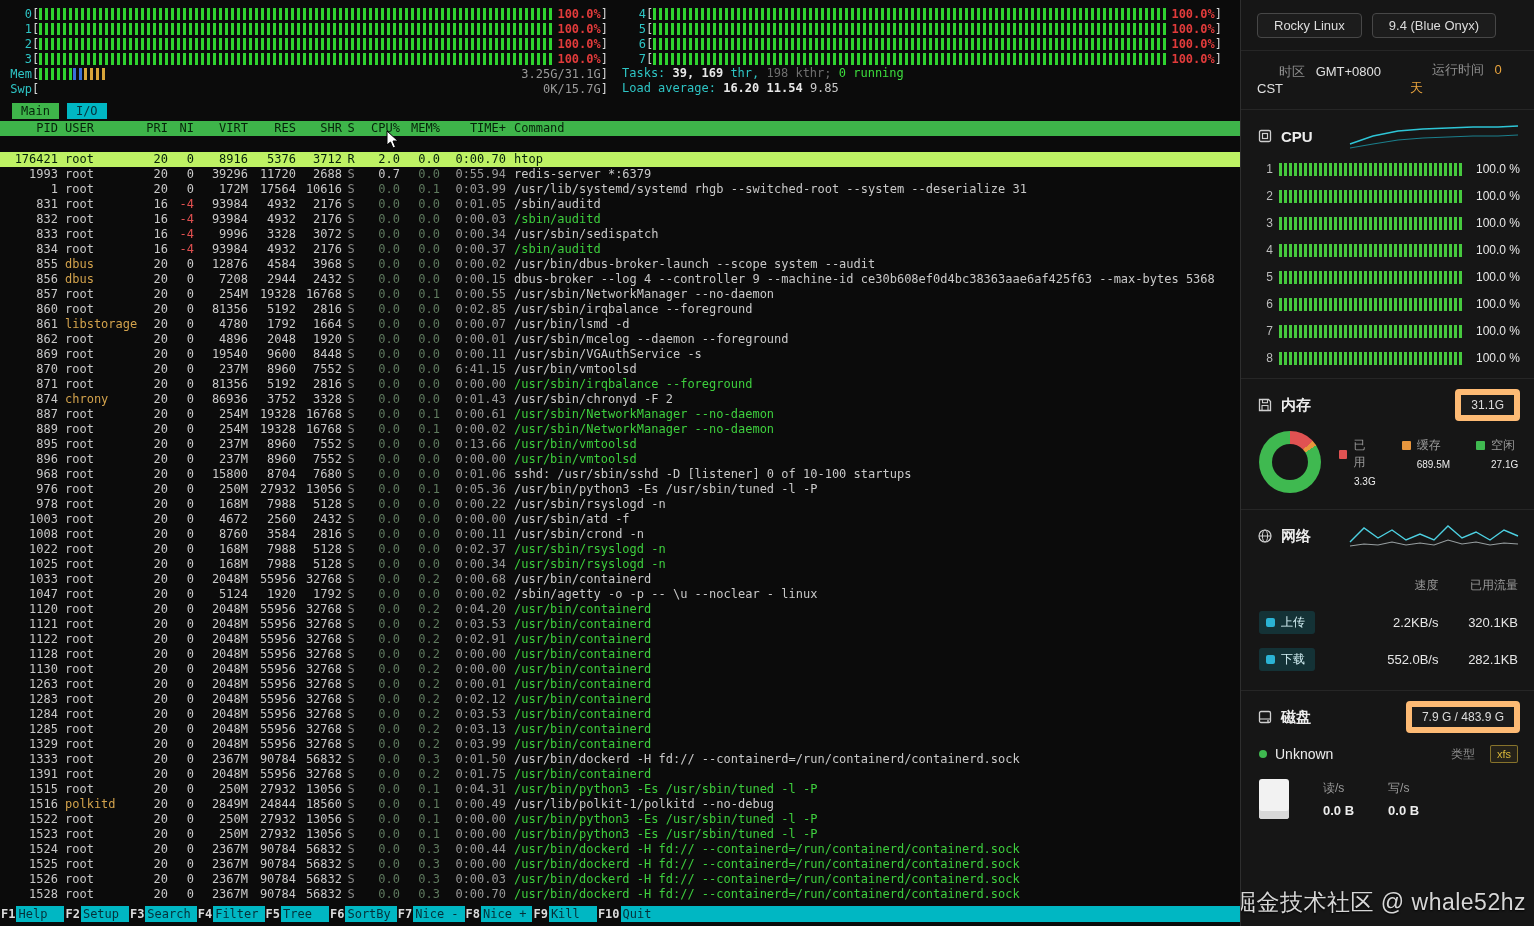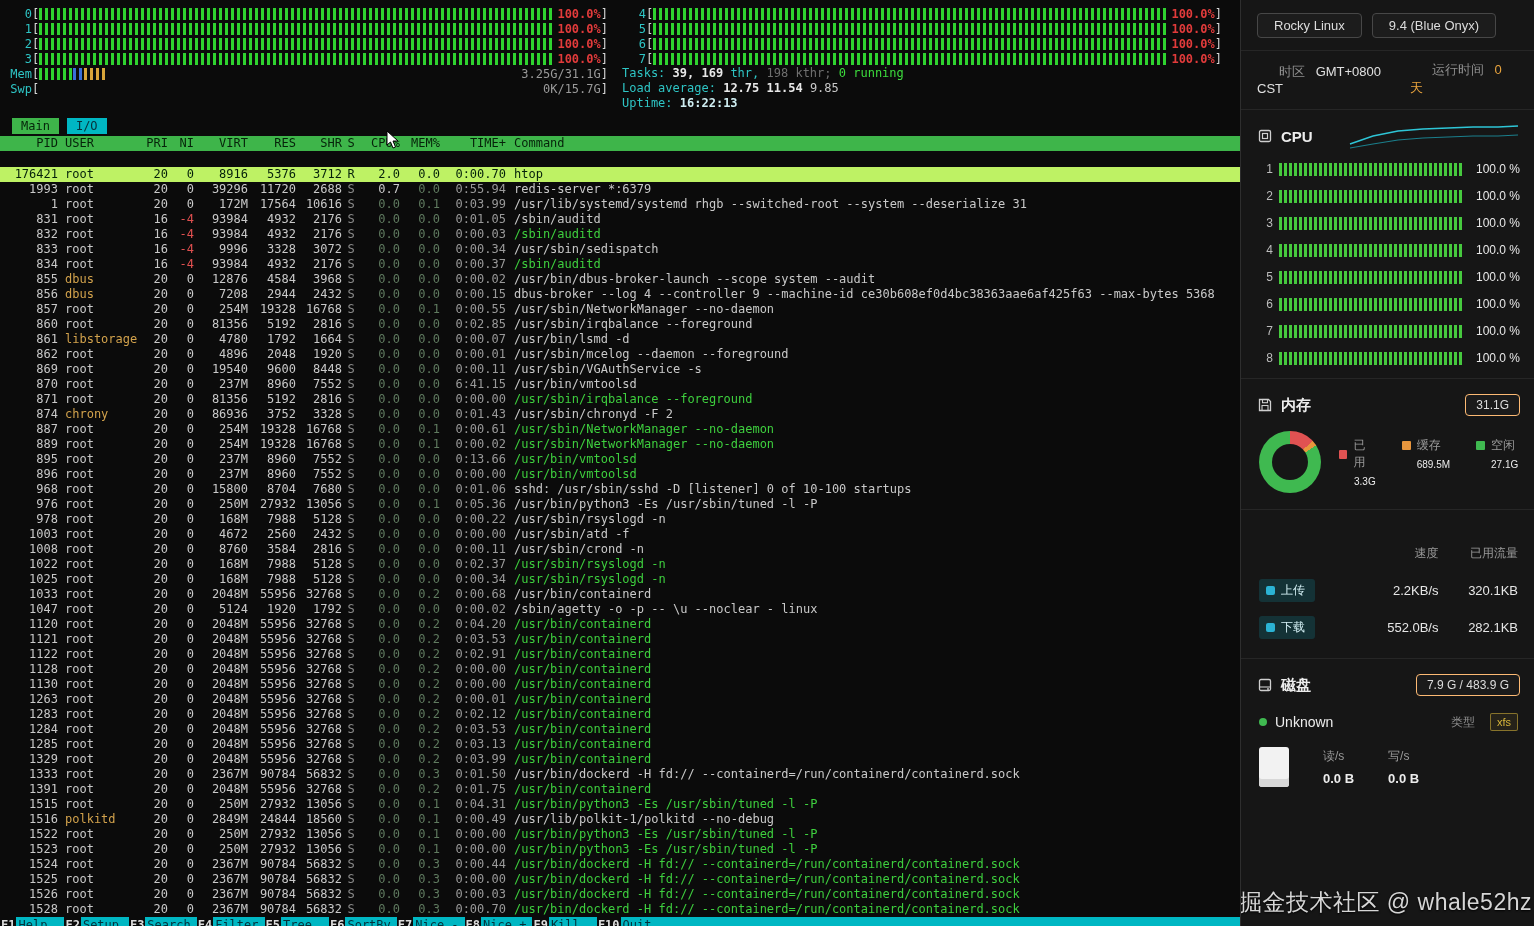--- a/index.html
+++ b/index.html
@@ -82,21 +82,21 @@
   .p-tz { display:flex; align-items:center; justify-content:space-between; padding:10px 16px 12px 16px; border-top:1px solid #262626; font-size:13px; }
   .lab { color:#8f8f8f; margin-right:7px;padding-left:22px; }
   .val { color:#e0e0e0; }
   .val-orange { color:#e8a33d; }
 
   .card { border-top:1px solid #262626; padding:10px 14px 12px 16px; position:relative; }
   .card-head { display:flex; align-items:center; gap:8px; height:32px; position:relative; }
   .card-title { font-size:15px; font-weight:bold; color:#ececec; }
   .card-icon { display:inline-flex; }
   .spark { position:absolute; right:0; top:-2px; }
-  .chip { border:1px solid #fdba74; border-radius:4px; padding:3px 10px; color:#ddd; font-size:12px; background:#1b1b1b; margin-left:auto; }
+  .chip { border:6px solid #fdba74; border-radius:4px; padding:3px 10px; color:#ddd; font-size:12px; background:#1b1b1b; margin-left:auto; }
 
   .cpu-cores { margin-top:8px; height:206px; overflow:hidden; }
   .core-row { display:flex; align-items:center; height:18px; margin-bottom:9px; }
   .core-id { width:16px; text-align:right; margin-right:6px; color:#bdbdbd; font-size:12px; }
   .core-bar { flex:1; height:13px; }
   .core-fill { height:100%; width:100%; background:repeating-linear-gradient(90deg,#46c93e 0 3px,rgba(0,0,0,0) 3px 5px); }
   .core-pct { width:58px; text-align:right; color:#e8e8e8; font-size:12px; }
 
   .mem-body { display:flex; align-items:center; gap:18px; padding:10px 2px 4px 2px; }
   .donut { width:62px; height:62px; border-radius:50%; position:relative; flex:none; }
@@ -117,21 +117,21 @@
   .disk-row1 { display:flex; align-items:center; margin-top:12px; padding:0 2px; }
   .gdot { width:8px; height:8px; border-radius:50%; background:#3fb950; margin-right:8px; }
   .disk-name { font-size:14px; color:#ececec; }
   .type-wrap { margin-left:auto; display:flex; align-items:center; gap:8px; font-size:12px; }
   .xfs { color:#d8b63a; border:1px solid rgba(216,182,58,.55); background:rgba(216,182,58,.08); border-radius:2px; padding:0 6px; font-size:11px; line-height:16px; }
   .disk-body { display:flex; align-items:center; gap:34px; margin-top:16px; padding-left:2px; }
   .disk-img { width:30px; height:40px; background:#f2f2f2; border-radius:3px; box-shadow:inset 0 -8px 0 #d8d8d8; flex:none; }
   .ds-label { font-size:12px; color:#9a9a9a; }
   .ds-value { font-size:13px; color:#ececec; font-weight:bold; margin-top:6px; }
 
-  .watermark { position:absolute; right:2px; bottom:8px; font-size:23px; color:#d6d6d6; white-space:nowrap; text-shadow:0 1px 2px #000; letter-spacing:.5px; z-index:9; }
+  .watermark { position:absolute; right:8px; bottom:8px; font-size:23px; color:#d6d6d6; white-space:nowrap; text-shadow:0 1px 2px #000; letter-spacing:.5px; z-index:9; }
 </style>
 </head>
 <body>
 
 <div class="app">
 
   <div class="terminal">
 
     <div class="term-header">
       <div class="hcol" id="meters-left">
@@ -143,22 +143,21 @@
           <div class="meter"><span class="mlbl">Swp</span><span class="mbrk">[</span><div class="mbar"><span class="mval gray">0K/15.7G</span></div><span class="mbrk">]</span></div>
         </div>
       <div class="hcol">
         <div id="meters-right">
             <div class="meter"><span class="mlbl">4</span><span class="mbrk">[</span><div class="mbar"><div class="mfill sg" style="width: 100%;"></div><span class="mval red">100.0%</span></div><span class="mbrk">]</span></div>
             <div class="meter"><span class="mlbl">5</span><span class="mbrk">[</span><div class="mbar"><div class="mfill sg" style="width: 100%;"></div><span class="mval red">100.0%</span></div><span class="mbrk">]</span></div>
             <div class="meter"><span class="mlbl">6</span><span class="mbrk">[</span><div class="mbar"><div class="mfill sg" style="width: 100%;"></div><span class="mval red">100.0%</span></div><span class="mbrk">]</span></div>
             <div class="meter"><span class="mlbl">7</span><span class="mbrk">[</span><div class="mbar"><div class="mfill sg" style="width: 100%;"></div><span class="mval red">100.0%</span></div><span class="mbrk">]</span></div>
           </div>
         <div class="hline"><span class="tl">Tasks: </span><span class="tb">39, </span><span class="tb">169 </span><span class="tl">thr, </span><span class="tdim">198 kthr; </span><span class="tgrn">0 running</span></div>
-        <div class="hline"><span class="tl">Load average: </span><span class="tb">12.75 </span><span class="tb">11.54 </span><span class="tv3">9.85</span></div>
-        <div class="hline"><span class="tl">Uptime: </span><span class="tup">16:22:13</span></div>
+        <div class="hline"><span class="tl">Load average: </span><span class="tb">16.20 </span><span class="tb">11.54 </span><span class="tv3">9.85</span></div>
       </div>
     </div>
 
     <div class="tabs">
       <span class="tab tab-main">Main</span>
       <span class="tab tab-io">I/O</span>
     </div>
 
     <div class="ptable-hdr" id="ptable-header"><span class="c-pid">PID</span><span class="c-user">USER</span><span class="c-pri">PRI</span><span class="c-ni">NI</span><span class="c-virt">VIRT</span><span class="c-res">RES</span><span class="c-shr">SHR</span><span class="c-s">S</span><span class="c-cpu">CPU%</span><span class="c-mem">MEM%</span><span class="c-time">TIME+</span><span class="c-cmd">Command</span></div>
     <div class="ptable-body" id="ptable-body"><div class="prow hl"><span class="c-pid">176421</span><span class="c-user">root</span><span class="c-pri">20</span><span class="c-ni">0</span><span class="c-virt">8916</span><span class="c-res">5376</span><span class="c-shr">3712</span><span class="c-s">R</span><span class="c-cpu brt">2.0</span><span class="c-mem">0.0</span><span class="c-time">0:00.70</span><span class="c-cmd">htop</span></div><div class="prow"><span class="c-pid">1993</span><span class="c-user">root</span><span class="c-pri">20</span><span class="c-ni">0</span><span class="c-virt">39296</span><span class="c-res">11720</span><span class="c-shr">2688</span><span class="c-s">S</span><span class="c-cpu brt">0.7</span><span class="c-mem">0.0</span><span class="c-time">0:55.94</span><span class="c-cmd">redis-server *:6379</span></div><div class="prow"><span class="c-pid">1</span><span class="c-user">root</span><span class="c-pri">20</span><span class="c-ni">0</span><span class="c-virt">172M</span><span class="c-res">17564</span><span class="c-shr">10616</span><span class="c-s">S</span><span class="c-cpu">0.0</span><span class="c-mem">0.1</span><span class="c-time">0:03.99</span><span class="c-cmd">/usr/lib/systemd/systemd rhgb --switched-root --system --deserialize 31</span></div><div class="prow"><span class="c-pid">831</span><span class="c-user">root</span><span class="c-pri">16</span><span class="c-ni neg">-4</span><span class="c-virt">93984</span><span class="c-res">4932</span><span class="c-shr">2176</span><span class="c-s">S</span><span class="c-cpu">0.0</span><span class="c-mem">0.0</span><span class="c-time">0:01.05</span><span class="c-cmd">/sbin/auditd</span></div><div class="prow"><span class="c-pid">832</span><span class="c-user">root</span><span class="c-pri">16</span><span class="c-ni neg">-4</span><span class="c-virt">93984</span><span class="c-res">4932</span><span class="c-shr">2176</span><span class="c-s">S</span><span class="c-cpu">0.0</span><span class="c-mem">0.0</span><span class="c-time">0:00.03</span><span class="c-cmd grn">/sbin/auditd</span></div><div class="prow"><span class="c-pid">833</span><span class="c-user">root</span><span class="c-pri">16</span><span class="c-ni neg">-4</span><span class="c-virt">9996</span><span class="c-res">3328</span><span class="c-shr">3072</span><span class="c-s">S</span><span class="c-cpu">0.0</span><span class="c-mem">0.0</span><span class="c-time">0:00.34</span><span class="c-cmd">/usr/sbin/sedispatch</span></div><div class="prow"><span class="c-pid">834</span><span class="c-user">root</span><span class="c-pri">16</span><span class="c-ni neg">-4</span><span class="c-virt">93984</span><span class="c-res">4932</span><span class="c-shr">2176</span><span class="c-s">S</span><span class="c-cpu">0.0</span><span class="c-mem">0.0</span><span class="c-time">0:00.37</span><span class="c-cmd grn">/sbin/auditd</span></div><div class="prow"><span class="c-pid">855</span><span class="c-user oth">dbus</span><span class="c-pri">20</span><span class="c-ni">0</span><span class="c-virt">12876</span><span class="c-res">4584</span><span class="c-shr">3968</span><span class="c-s">S</span><span class="c-cpu">0.0</span><span class="c-mem">0.0</span><span class="c-time">0:00.02</span><span class="c-cmd">/usr/bin/dbus-broker-launch --scope system --audit</span></div><div class="prow"><span class="c-pid">856</span><span class="c-user oth">dbus</span><span class="c-pri">20</span><span class="c-ni">0</span><span class="c-virt">7208</span><span class="c-res">2944</span><span class="c-shr">2432</span><span class="c-s">S</span><span class="c-cpu">0.0</span><span class="c-mem">0.0</span><span class="c-time">0:00.15</span><span class="c-cmd">dbus-broker --log 4 --controller 9 --machine-id ce30b608ef0d4bc38363aae6af425f63 --max-bytes 5368</span></div><div class="prow"><span class="c-pid">857</span><span class="c-user">root</span><span class="c-pri">20</span><span class="c-ni">0</span><span class="c-virt">254M</span><span class="c-res">19328</span><span class="c-shr">16768</span><span class="c-s">S</span><span class="c-cpu">0.0</span><span class="c-mem">0.1</span><span class="c-time">0:00.55</span><span class="c-cmd">/usr/sbin/NetworkManager --no-daemon</span></div><div class="prow"><span class="c-pid">860</span><span class="c-user">root</span><span class="c-pri">20</span><span class="c-ni">0</span><span class="c-virt">81356</span><span class="c-res">5192</span><span class="c-shr">2816</span><span class="c-s">S</span><span class="c-cpu">0.0</span><span class="c-mem">0.0</span><span class="c-time">0:02.85</span><span class="c-cmd">/usr/sbin/irqbalance --foreground</span></div><div class="prow"><span class="c-pid">861</span><span class="c-user oth">libstorage</span><span class="c-pri">20</span><span class="c-ni">0</span><span class="c-virt">4780</span><span class="c-res">1792</span><span class="c-shr">1664</span><span class="c-s">S</span><span class="c-cpu">0.0</span><span class="c-mem">0.0</span><span class="c-time">0:00.07</span><span class="c-cmd">/usr/bin/lsmd -d</span></div><div class="prow"><span class="c-pid">862</span><span class="c-user">root</span><span class="c-pri">20</span><span class="c-ni">0</span><span class="c-virt">4896</span><span class="c-res">2048</span><span class="c-shr">1920</span><span class="c-s">S</span><span class="c-cpu">0.0</span><span class="c-mem">0.0</span><span class="c-time">0:00.01</span><span class="c-cmd">/usr/sbin/mcelog --daemon --foreground</span></div><div class="prow"><span class="c-pid">869</span><span class="c-user">root</span><span class="c-pri">20</span><span class="c-ni">0</span><span class="c-virt">19540</span><span class="c-res">9600</span><span class="c-shr">8448</span><span class="c-s">S</span><span class="c-cpu">0.0</span><span class="c-mem">0.0</span><span class="c-time">0:00.11</span><span class="c-cmd">/usr/sbin/VGAuthService -s</span></div><div class="prow"><span class="c-pid">870</span><span class="c-user">root</span><span class="c-pri">20</span><span class="c-ni">0</span><span class="c-virt">237M</span><span class="c-res">8960</span><span class="c-shr">7552</span><span class="c-s">S</span><span class="c-cpu">0.0</span><span class="c-mem">0.0</span><span class="c-time">6:41.15</span><span class="c-cmd">/usr/bin/vmtoolsd</span></div><div class="prow"><span class="c-pid">871</span><span class="c-user">root</span><span class="c-pri">20</span><span class="c-ni">0</span><span class="c-virt">81356</span><span class="c-res">5192</span><span class="c-shr">2816</span><span class="c-s">S</span><span class="c-cpu">0.0</span><span class="c-mem">0.0</span><span class="c-time">0:00.00</span><span class="c-cmd grn">/usr/sbin/irqbalance --foreground</span></div><div class="prow"><span class="c-pid">874</span><span class="c-user oth">chrony</span><span class="c-pri">20</span><span class="c-ni">0</span><span class="c-virt">86936</span><span class="c-res">3752</span><span class="c-shr">3328</span><span class="c-s">S</span><span class="c-cpu">0.0</span><span class="c-mem">0.0</span><span class="c-time">0:01.43</span><span class="c-cmd">/usr/sbin/chronyd -F 2</span></div><div class="prow"><span class="c-pid">887</span><span class="c-user">root</span><span class="c-pri">20</span><span class="c-ni">0</span><span class="c-virt">254M</span><span class="c-res">19328</span><span class="c-shr">16768</span><span class="c-s">S</span><span class="c-cpu">0.0</span><span class="c-mem">0.1</span><span class="c-time">0:00.61</span><span class="c-cmd grn">/usr/sbin/NetworkManager --no-daemon</span></div><div class="prow"><span class="c-pid">889</span><span class="c-user">root</span><span class="c-pri">20</span><span class="c-ni">0</span><span class="c-virt">254M</span><span class="c-res">19328</span><span class="c-shr">16768</span><span class="c-s">S</span><span class="c-cpu">0.0</span><span class="c-mem">0.1</span><span class="c-time">0:00.02</span><span class="c-cmd grn">/usr/sbin/NetworkManager --no-daemon</span></div><div class="prow"><span class="c-pid">895</span><span class="c-user">root</span><span class="c-pri">20</span><span class="c-ni">0</span><span class="c-virt">237M</span><span class="c-res">8960</span><span class="c-shr">7552</span><span class="c-s">S</span><span class="c-cpu">0.0</span><span class="c-mem">0.0</span><span class="c-time">0:13.66</span><span class="c-cmd grn">/usr/bin/vmtoolsd</span></div><div class="prow"><span class="c-pid">896</span><span class="c-user">root</span><span class="c-pri">20</span><span class="c-ni">0</span><span class="c-virt">237M</span><span class="c-res">8960</span><span class="c-shr">7552</span><span class="c-s">S</span><span class="c-cpu">0.0</span><span class="c-mem">0.0</span><span class="c-time">0:00.00</span><span class="c-cmd grn">/usr/bin/vmtoolsd</span></div><div class="prow"><span class="c-pid">968</span><span class="c-user">root</span><span class="c-pri">20</span><span class="c-ni">0</span><span class="c-virt">15800</span><span class="c-res">8704</span><span class="c-shr">7680</span><span class="c-s">S</span><span class="c-cpu">0.0</span><span class="c-mem">0.0</span><span class="c-time">0:01.06</span><span class="c-cmd">sshd: /usr/sbin/sshd -D [listener] 0 of 10-100 startups</span></div><div class="prow"><span class="c-pid">976</span><span class="c-user">root</span><span class="c-pri">20</span><span class="c-ni">0</span><span class="c-virt">250M</span><span class="c-res">27932</span><span class="c-shr">13056</span><span class="c-s">S</span><span class="c-cpu">0.0</span><span class="c-mem">0.1</span><span class="c-time">0:05.36</span><span class="c-cmd">/usr/bin/python3 -Es /usr/sbin/tuned -l -P</span></div><div class="prow"><span class="c-pid">978</span><span class="c-user">root</span><span class="c-pri">20</span><span class="c-ni">0</span><span class="c-virt">168M</span><span class="c-res">7988</span><span class="c-shr">5128</span><span class="c-s">S</span><span class="c-cpu">0.0</span><span class="c-mem">0.0</span><span class="c-time">0:00.22</span><span class="c-cmd">/usr/sbin/rsyslogd -n</span></div><div class="prow"><span class="c-pid">1003</span><span class="c-user">root</span><span class="c-pri">20</span><span class="c-ni">0</span><span class="c-virt">4672</span><span class="c-res">2560</span><span class="c-shr">2432</span><span class="c-s">S</span><span class="c-cpu">0.0</span><span class="c-mem">0.0</span><span class="c-time">0:00.00</span><span class="c-cmd">/usr/sbin/atd -f</span></div><div class="prow"><span class="c-pid">1008</span><span class="c-user">root</span><span class="c-pri">20</span><span class="c-ni">0</span><span class="c-virt">8760</span><span class="c-res">3584</span><span class="c-shr">2816</span><span class="c-s">S</span><span class="c-cpu">0.0</span><span class="c-mem">0.0</span><span class="c-time">0:00.11</span><span class="c-cmd">/usr/sbin/crond -n</span></div><div class="prow"><span class="c-pid">1022</span><span class="c-user">root</span><span class="c-pri">20</span><span class="c-ni">0</span><span class="c-virt">168M</span><span class="c-res">7988</span><span class="c-shr">5128</span><span class="c-s">S</span><span class="c-cpu">0.0</span><span class="c-mem">0.0</span><span class="c-time">0:02.37</span><span class="c-cmd grn">/usr/sbin/rsyslogd -n</span></div><div class="prow"><span class="c-pid">1025</span><span class="c-user">root</span><span class="c-pri">20</span><span class="c-ni">0</span><span class="c-virt">168M</span><span class="c-res">7988</span><span class="c-shr">5128</span><span class="c-s">S</span><span class="c-cpu">0.0</span><span class="c-mem">0.0</span><span class="c-time">0:00.34</span><span class="c-cmd grn">/usr/sbin/rsyslogd -n</span></div><div class="prow"><span class="c-pid">1033</span><span class="c-user">root</span><span class="c-pri">20</span><span class="c-ni">0</span><span class="c-virt">2048M</span><span class="c-res">55956</span><span class="c-shr">32768</span><span class="c-s">S</span><span class="c-cpu">0.0</span><span class="c-mem">0.2</span><span class="c-time">0:00.68</span><span class="c-cmd">/usr/bin/containerd</span></div><div class="prow"><span class="c-pid">1047</span><span class="c-user">root</span><span class="c-pri">20</span><span class="c-ni">0</span><span class="c-virt">5124</span><span class="c-res">1920</span><span class="c-shr">1792</span><span class="c-s">S</span><span class="c-cpu">0.0</span><span class="c-mem">0.0</span><span class="c-time">0:00.02</span><span class="c-cmd">/sbin/agetty -o -p -- \u --noclear - linux</span></div><div class="prow"><span class="c-pid">1120</span><span class="c-user">root</span><span class="c-pri">20</span><span class="c-ni">0</span><span class="c-virt">2048M</span><span class="c-res">55956</span><span class="c-shr">32768</span><span class="c-s">S</span><span class="c-cpu">0.0</span><span class="c-mem">0.2</span><span class="c-time">0:04.20</span><span class="c-cmd grn">/usr/bin/containerd</span></div><div class="prow"><span class="c-pid">1121</span><span class="c-user">root</span><span class="c-pri">20</span><span class="c-ni">0</span><span class="c-virt">2048M</span><span class="c-res">55956</span><span class="c-shr">32768</span><span class="c-s">S</span><span class="c-cpu">0.0</span><span class="c-mem">0.2</span><span class="c-time">0:03.53</span><span class="c-cmd grn">/usr/bin/containerd</span></div><div class="prow"><span class="c-pid">1122</span><span class="c-user">root</span><span class="c-pri">20</span><span class="c-ni">0</span><span class="c-virt">2048M</span><span class="c-res">55956</span><span class="c-shr">32768</span><span class="c-s">S</span><span class="c-cpu">0.0</span><span class="c-mem">0.2</span><span class="c-time">0:02.91</span><span class="c-cmd grn">/usr/bin/containerd</span></div><div class="prow"><span class="c-pid">1128</span><span class="c-user">root</span><span class="c-pri">20</span><span class="c-ni">0</span><span class="c-virt">2048M</span><span class="c-res">55956</span><span class="c-shr">32768</span><span class="c-s">S</span><span class="c-cpu">0.0</span><span class="c-mem">0.2</span><span class="c-time">0:00.00</span><span class="c-cmd grn">/usr/bin/containerd</span></div><div class="prow"><span class="c-pid">1130</span><span class="c-user">root</span><span class="c-pri">20</span><span class="c-ni">0</span><span class="c-virt">2048M</span><span class="c-res">55956</span><span class="c-shr">32768</span><span class="c-s">S</span><span class="c-cpu">0.0</span><span class="c-mem">0.2</span><span class="c-time">0:00.00</span><span class="c-cmd grn">/usr/bin/containerd</span></div><div class="prow"><span class="c-pid">1263</span><span class="c-user">root</span><span class="c-pri">20</span><span class="c-ni">0</span><span class="c-virt">2048M</span><span class="c-res">55956</span><span class="c-shr">32768</span><span class="c-s">S</span><span class="c-cpu">0.0</span><span class="c-mem">0.2</span><span class="c-time">0:00.01</span><span class="c-cmd grn">/usr/bin/containerd</span></div><div class="prow"><span class="c-pid">1283</span><span class="c-user">root</span><span class="c-pri">20</span><span class="c-ni">0</span><span class="c-virt">2048M</span><span class="c-res">55956</span><span class="c-shr">32768</span><span class="c-s">S</span><span class="c-cpu">0.0</span><span class="c-mem">0.2</span><span class="c-time">0:02.12</span><span class="c-cmd grn">/usr/bin/containerd</span></div><div class="prow"><span class="c-pid">1284</span><span class="c-user">root</span><span class="c-pri">20</span><span class="c-ni">0</span><span class="c-virt">2048M</span><span class="c-res">55956</span><span class="c-shr">32768</span><span class="c-s">S</span><span class="c-cpu">0.0</span><span class="c-mem">0.2</span><span class="c-time">0:03.53</span><span class="c-cmd grn">/usr/bin/containerd</span></div><div class="prow"><span class="c-pid">1285</span><span class="c-user">root</span><span class="c-pri">20</span><span class="c-ni">0</span><span class="c-virt">2048M</span><span class="c-res">55956</span><span class="c-shr">32768</span><span class="c-s">S</span><span class="c-cpu">0.0</span><span class="c-mem">0.2</span><span class="c-time">0:03.13</span><span class="c-cmd grn">/usr/bin/containerd</span></div><div class="prow"><span class="c-pid">1329</span><span class="c-user">root</span><span class="c-pri">20</span><span class="c-ni">0</span><span class="c-virt">2048M</span><span class="c-res">55956</span><span class="c-shr">32768</span><span class="c-s">S</span><span class="c-cpu">0.0</span><span class="c-mem">0.2</span><span class="c-time">0:03.99</span><span class="c-cmd grn">/usr/bin/containerd</span></div><div class="prow"><span class="c-pid">1333</span><span class="c-user">root</span><span class="c-pri">20</span><span class="c-ni">0</span><span class="c-virt">2367M</span><span class="c-res">90784</span><span class="c-shr">56832</span><span class="c-s">S</span><span class="c-cpu">0.0</span><span class="c-mem">0.3</span><span class="c-time">0:01.50</span><span class="c-cmd">/usr/bin/dockerd -H fd:// --containerd=/run/containerd/containerd.sock</span></div><div class="prow"><span class="c-pid">1391</span><span class="c-user">root</span><span class="c-pri">20</span><span class="c-ni">0</span><span class="c-virt">2048M</span><span class="c-res">55956</span><span class="c-shr">32768</span><span class="c-s">S</span><span class="c-cpu">0.0</span><span class="c-mem">0.2</span><span class="c-time">0:01.75</span><span class="c-cmd grn">/usr/bin/containerd</span></div><div class="prow"><span class="c-pid">1515</span><span class="c-user">root</span><span class="c-pri">20</span><span class="c-ni">0</span><span class="c-virt">250M</span><span class="c-res">27932</span><span class="c-shr">13056</span><span class="c-s">S</span><span class="c-cpu">0.0</span><span class="c-mem">0.1</span><span class="c-time">0:04.31</span><span class="c-cmd grn">/usr/bin/python3 -Es /usr/sbin/tuned -l -P</span></div><div class="prow"><span class="c-pid">1516</span><span class="c-user oth">polkitd</span><span class="c-pri">20</span><span class="c-ni">0</span><span class="c-virt">2849M</span><span class="c-res">24844</span><span class="c-shr">18560</span><span class="c-s">S</span><span class="c-cpu">0.0</span><span class="c-mem">0.1</span><span class="c-time">0:00.49</span><span class="c-cmd">/usr/lib/polkit-1/polkitd --no-debug</span></div><div class="prow"><span class="c-pid">1522</span><span class="c-user">root</span><span class="c-pri">20</span><span class="c-ni">0</span><span class="c-virt">250M</span><span class="c-res">27932</span><span class="c-shr">13056</span><span class="c-s">S</span><span class="c-cpu">0.0</span><span class="c-mem">0.1</span><span class="c-time">0:00.00</span><span class="c-cmd grn">/usr/bin/python3 -Es /usr/sbin/tuned -l -P</span></div><div class="prow"><span class="c-pid">1523</span><span class="c-user">root</span><span class="c-pri">20</span><span class="c-ni">0</span><span class="c-virt">250M</span><span class="c-res">27932</span><span class="c-shr">13056</span><span class="c-s">S</span><span class="c-cpu">0.0</span><span class="c-mem">0.1</span><span class="c-time">0:00.00</span><span class="c-cmd grn">/usr/bin/python3 -Es /usr/sbin/tuned -l -P</span></div><div class="prow"><span class="c-pid">1524</span><span class="c-user">root</span><span class="c-pri">20</span><span class="c-ni">0</span><span class="c-virt">2367M</span><span class="c-res">90784</span><span class="c-shr">56832</span><span class="c-s">S</span><span class="c-cpu">0.0</span><span class="c-mem">0.3</span><span class="c-time">0:00.44</span><span class="c-cmd grn">/usr/bin/dockerd -H fd:// --containerd=/run/containerd/containerd.sock</span></div><div class="prow"><span class="c-pid">1525</span><span class="c-user">root</span><span class="c-pri">20</span><span class="c-ni">0</span><span class="c-virt">2367M</span><span class="c-res">90784</span><span class="c-shr">56832</span><span class="c-s">S</span><span class="c-cpu">0.0</span><span class="c-mem">0.3</span><span class="c-time">0:00.00</span><span class="c-cmd grn">/usr/bin/dockerd -H fd:// --containerd=/run/containerd/containerd.sock</span></div><div class="prow"><span class="c-pid">1526</span><span class="c-user">root</span><span class="c-pri">20</span><span class="c-ni">0</span><span class="c-virt">2367M</span><span class="c-res">90784</span><span class="c-shr">56832</span><span class="c-s">S</span><span class="c-cpu">0.0</span><span class="c-mem">0.3</span><span class="c-time">0:00.03</span><span class="c-cmd grn">/usr/bin/dockerd -H fd:// --containerd=/run/containerd/containerd.sock</span></div><div class="prow"><span class="c-pid">1528</span><span class="c-user">root</span><span class="c-pri">20</span><span class="c-ni">0</span><span class="c-virt">2367M</span><span class="c-res">90784</span><span class="c-shr">56832</span><span class="c-s">S</span><span class="c-cpu">0.0</span><span class="c-mem">0.3</span><span class="c-time">0:00.70</span><span class="c-cmd grn">/usr/bin/dockerd -H fd:// --containerd=/run/containerd/containerd.sock</span></div></div>
@@ -320,20 +319,34 @@
                 <span class="leg-sq" style="background: rgb(63, 185, 80);"></span>
                 <span class="leg-lbl">空闲</span>
               </div>
               <div class="leg-val">27.1G</div>
             </div>
           </div>
       </div>
     </div>
 
     <div class="card">
+      <div class="card-head">
+        <span class="card-icon">
+          <svg width="16" height="16" viewBox="0 0 16 16">
+              <circle cx="8" cy="8" r="6" fill="none" stroke="#cfcfcf" stroke-width="1.2"></circle>
+              <ellipse cx="8" cy="8" rx="2.6" ry="6" fill="none" stroke="#cfcfcf" stroke-width="1"></ellipse>
+              <line x1="2" y1="8" x2="14" y2="8" stroke="#cfcfcf" stroke-width="1"></line>
+            </svg>
+        </span>
+        <span class="card-title">网络</span>
+        <svg class="spark" width="172" height="34" viewBox="0 0 172 34">
+          <polyline points="2,24 16,10 30,20 44,12 58,22 72,16 86,22 100,8 114,20 128,14 142,22 156,12 170,18" fill="none" stroke="#4dd0e1" stroke-width="1.4"></polyline>
+          <polyline points="2,28 16,26 30,27 44,24 58,27 72,25 86,27 100,22 114,26 128,24 142,27 156,25 170,26" fill="none" stroke="#cfd8dc" stroke-width="1.1" opacity="0.7"></polyline>
+        </svg>
+      </div>
       <div class="net-table">
         <div class="net-hdr">
           <span></span>
           <span>速度</span>
           <span>已用流量</span>
         </div>
         <div id="net-rows">
             <div class="net-row">
               <span class="net-pill">
                 <span class="net-dot"></span>

